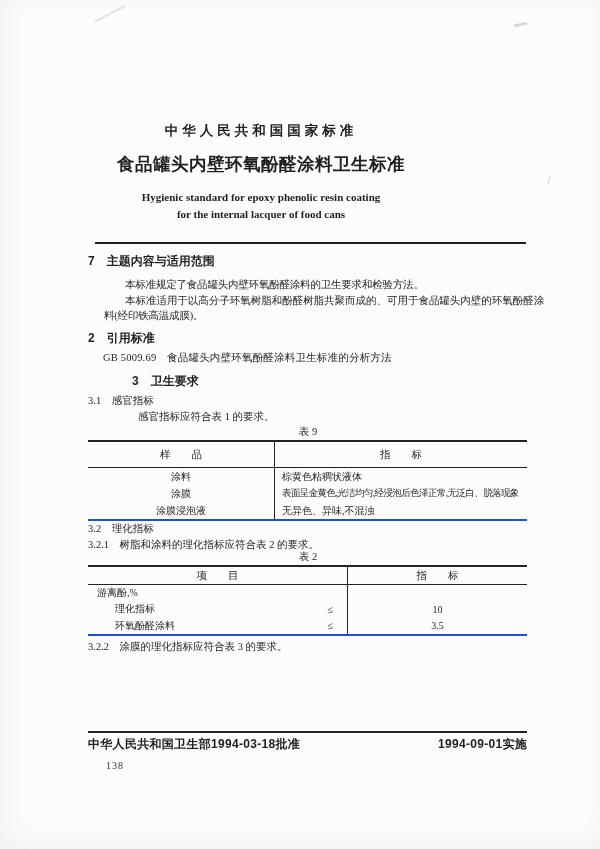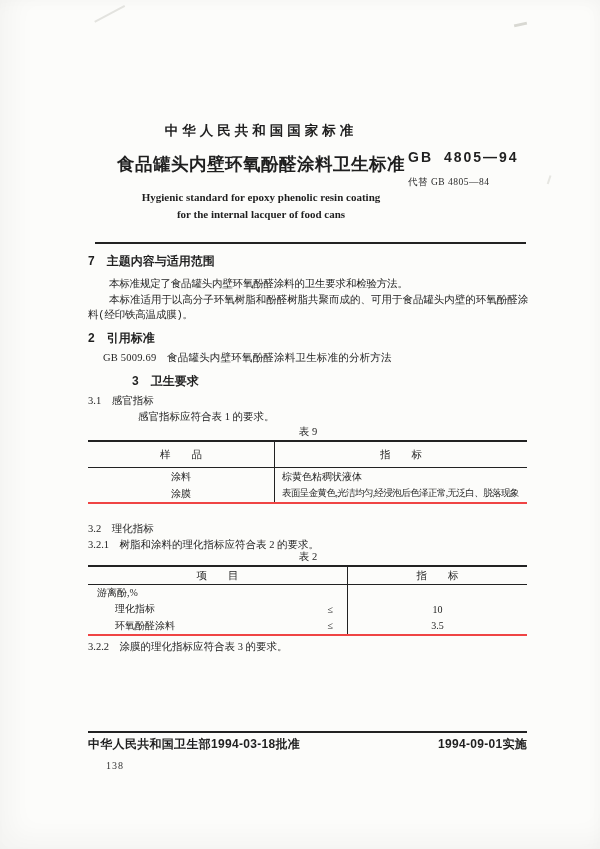--- a/index.html
+++ b/index.html
@@ -25,36 +25,36 @@
   .gb-code { font-weight:bold; font-size:14px; letter-spacing:2px; word-spacing:5px; }
   .gb-replaces { margin-top:11px; font-size:9.5px; letter-spacing:0.5px; color:#2a2a2a; }
 
   .rule { position:absolute; background:#222; }
   .top-rule { left:95px; top:242px; width:431px; height:2px; }
 
   
   .h-num { font-weight:bold; font-size:12px; }
   .body-txt { font-size:10.5px; }
   .s1-heading { left:88px; top:255px; }
-  .s1-body { left:88px; top:277px; width:440px; font-size:10.5px; line-height:15.5px; text-align:justify; letter-spacing:-0.2px;font-family:Liberation Mono, monospace; }
+  .s1-body { left:104px; top:277px; width:440px; font-size:10.5px; line-height:15.5px; text-align:justify; letter-spacing:-0.2px; }
   .s1-body p { text-indent:21px; }
   .s2-heading { left:88px; top:332px; }
   .s2-ref { left:103px; top:353px; letter-spacing:0.2px;font-family:Liberation Serif, serif; }
   .s3-heading { left:88px; top:375px;margin-left:44px; }
   .s31-heading { left:88px; top:396px; }
   .s31-text { left:110px; top:412px;margin-left:28px; }
   .s32-heading { left:88px; top:524px; }
   .s321-text { left:88px; top:540px; }
   .s322-text { left:88px; top:642px; }
   .t-caption { width:440px; left:88px; text-align:center; font-size:10.5px; }
   .t1-caption { top:427px; }
   .t2-caption { top:552px; }
 
   
-  .table { position:absolute; left:88px; width:439px; border-top:2px solid #222; border-bottom:2px solid #ef4444; font-size:10px; }
+  .table { position:absolute; left:88px; width:439px; border-top:2px solid #222; border-bottom:2px solid #1d4ed8; font-size:10px; }
   .row { display:flex; align-items:center; }
   .c1 { border-right:1px solid #222; height:100%; display:flex; align-items:center; }
   .c2 { flex:1; display:flex; align-items:center; }
   .t-head { border-bottom:1px solid #222; }
   .t-head .c1, .t-head .c2 { justify-content:center; font-size:10.5px; }
 
   .t1 { top:440px; }
   .t1 .c1 { width:187px; justify-content:center; }
   .t1 .t-head { height:26px; }
   .t1 .d-row { height:17px; }
@@ -95,24 +95,20 @@
   <div class="artifact a4"></div>
 
   <div class="center-col">
     <div class="nat-std heiti">中华人民共和国国家标准</div>
     <div class="main-title heiti">食品罐头内壁环氧酚醛涂料卫生标准</div>
     <div class="en-title">
       <div>Hygienic standard for epoxy phenolic resin coating</div>
       <div>for the internal lacquer of food cans</div>
     </div>
   </div>
-  <div class="gb-block">
-    <div class="gb-code heiti">GB 4805—94</div>
-    <div class="gb-replaces">代替 GB 4805—84</div>
-  </div>
 
   <div class="rule top-rule"></div>
 
   <div class="abs h-num heiti s1-heading">7　主题内容与适用范围</div>
   <div class="s1-body" style="position:absolute;">
     <p>本标准规定了食品罐头内壁环氧酚醛涂料的卫生要求和检验方法。</p>
     <p>本标准适用于以高分子环氧树脂和酚醛树脂共聚而成的、可用于食品罐头内壁的环氧酚醛涂料(经印铁高温成膜)。</p>
   </div>
 
   <div class="abs h-num heiti s2-heading">2　引用标准</div>
@@ -128,20 +124,24 @@
       <div class="c1">样　　品</div>
       <div class="c2">指　　标</div>
     </div>
     <div class="row d-row">
       <div class="c1">涂料</div>
       <div class="c2">棕黄色粘稠状液体</div>
     </div>
     <div class="row d-row">
       <div class="c1">涂膜</div>
       <div class="c2">表面呈金黄色,光洁均匀,经浸泡后色泽正常,无泛白、脱落现象</div>
+    </div>
+    <div class="row d-row">
+      <div class="c1">涂膜浸泡液</div>
+      <div class="c2">无异色、异味,不混浊</div>
     </div>
   </div>
 
   <div class="abs body-txt s32-heading">3.2　理化指标</div>
   <div class="abs body-txt s321-text">3.2.1　树脂和涂料的理化指标应符合表 2 的要求。</div>
 
   <div class="abs t-caption t2-caption">表 2</div>
   <div class="table t2">
     <div class="row t-head">
       <div class="c1">项　　目</div>

